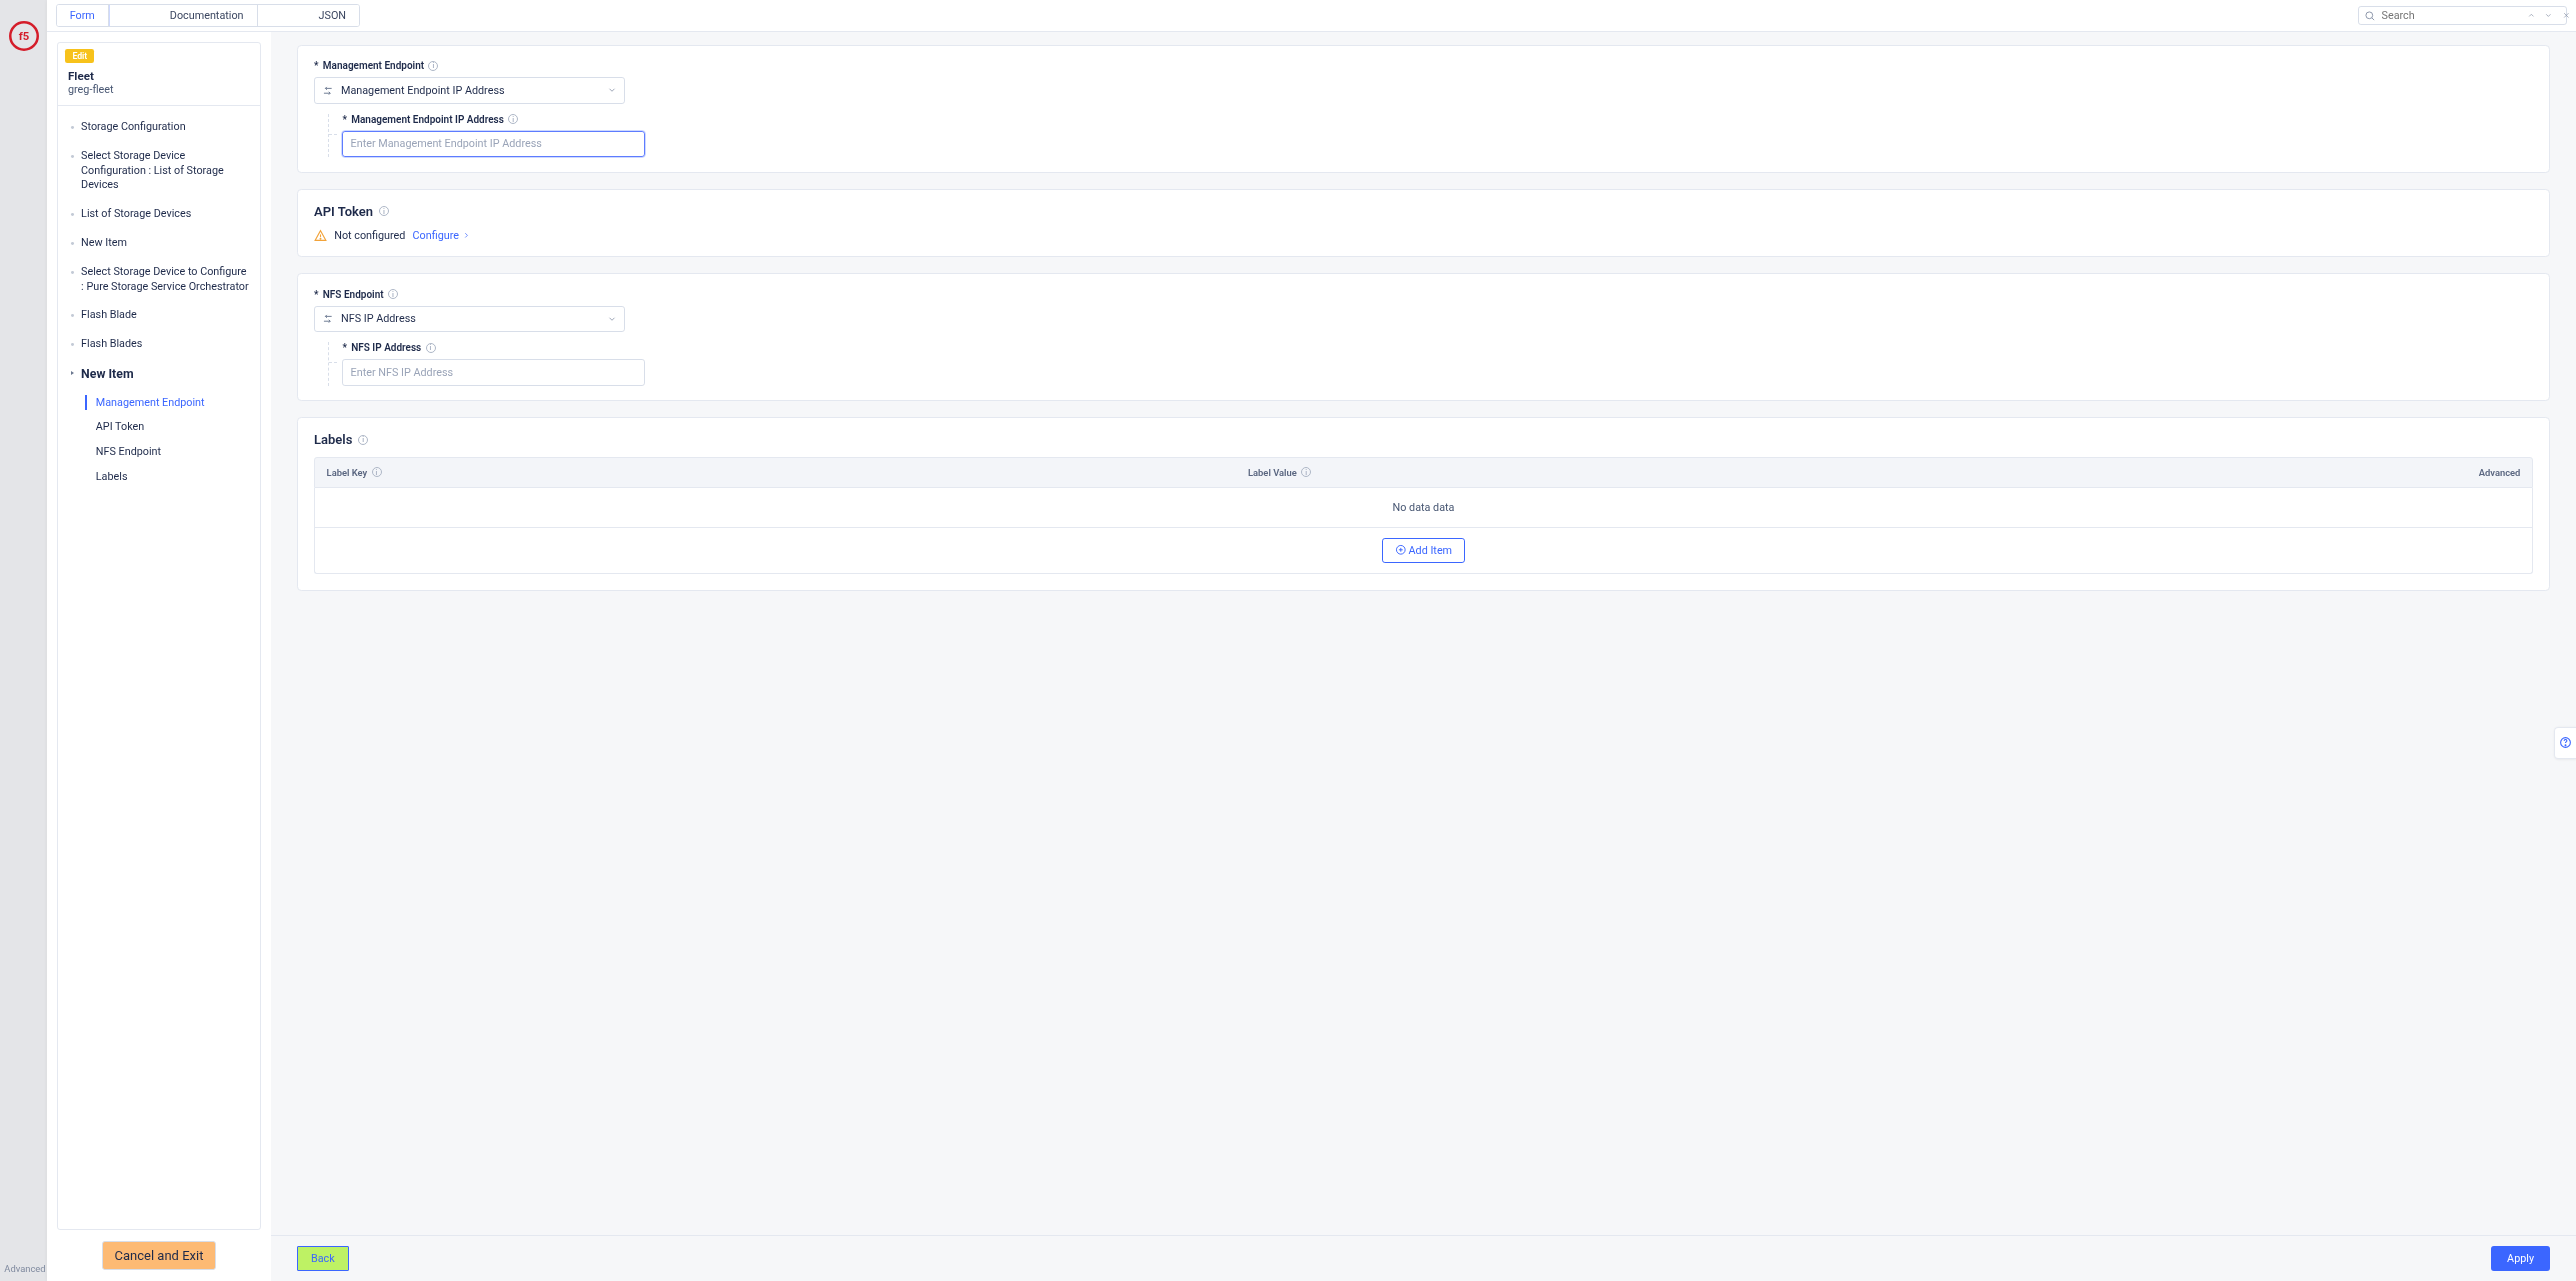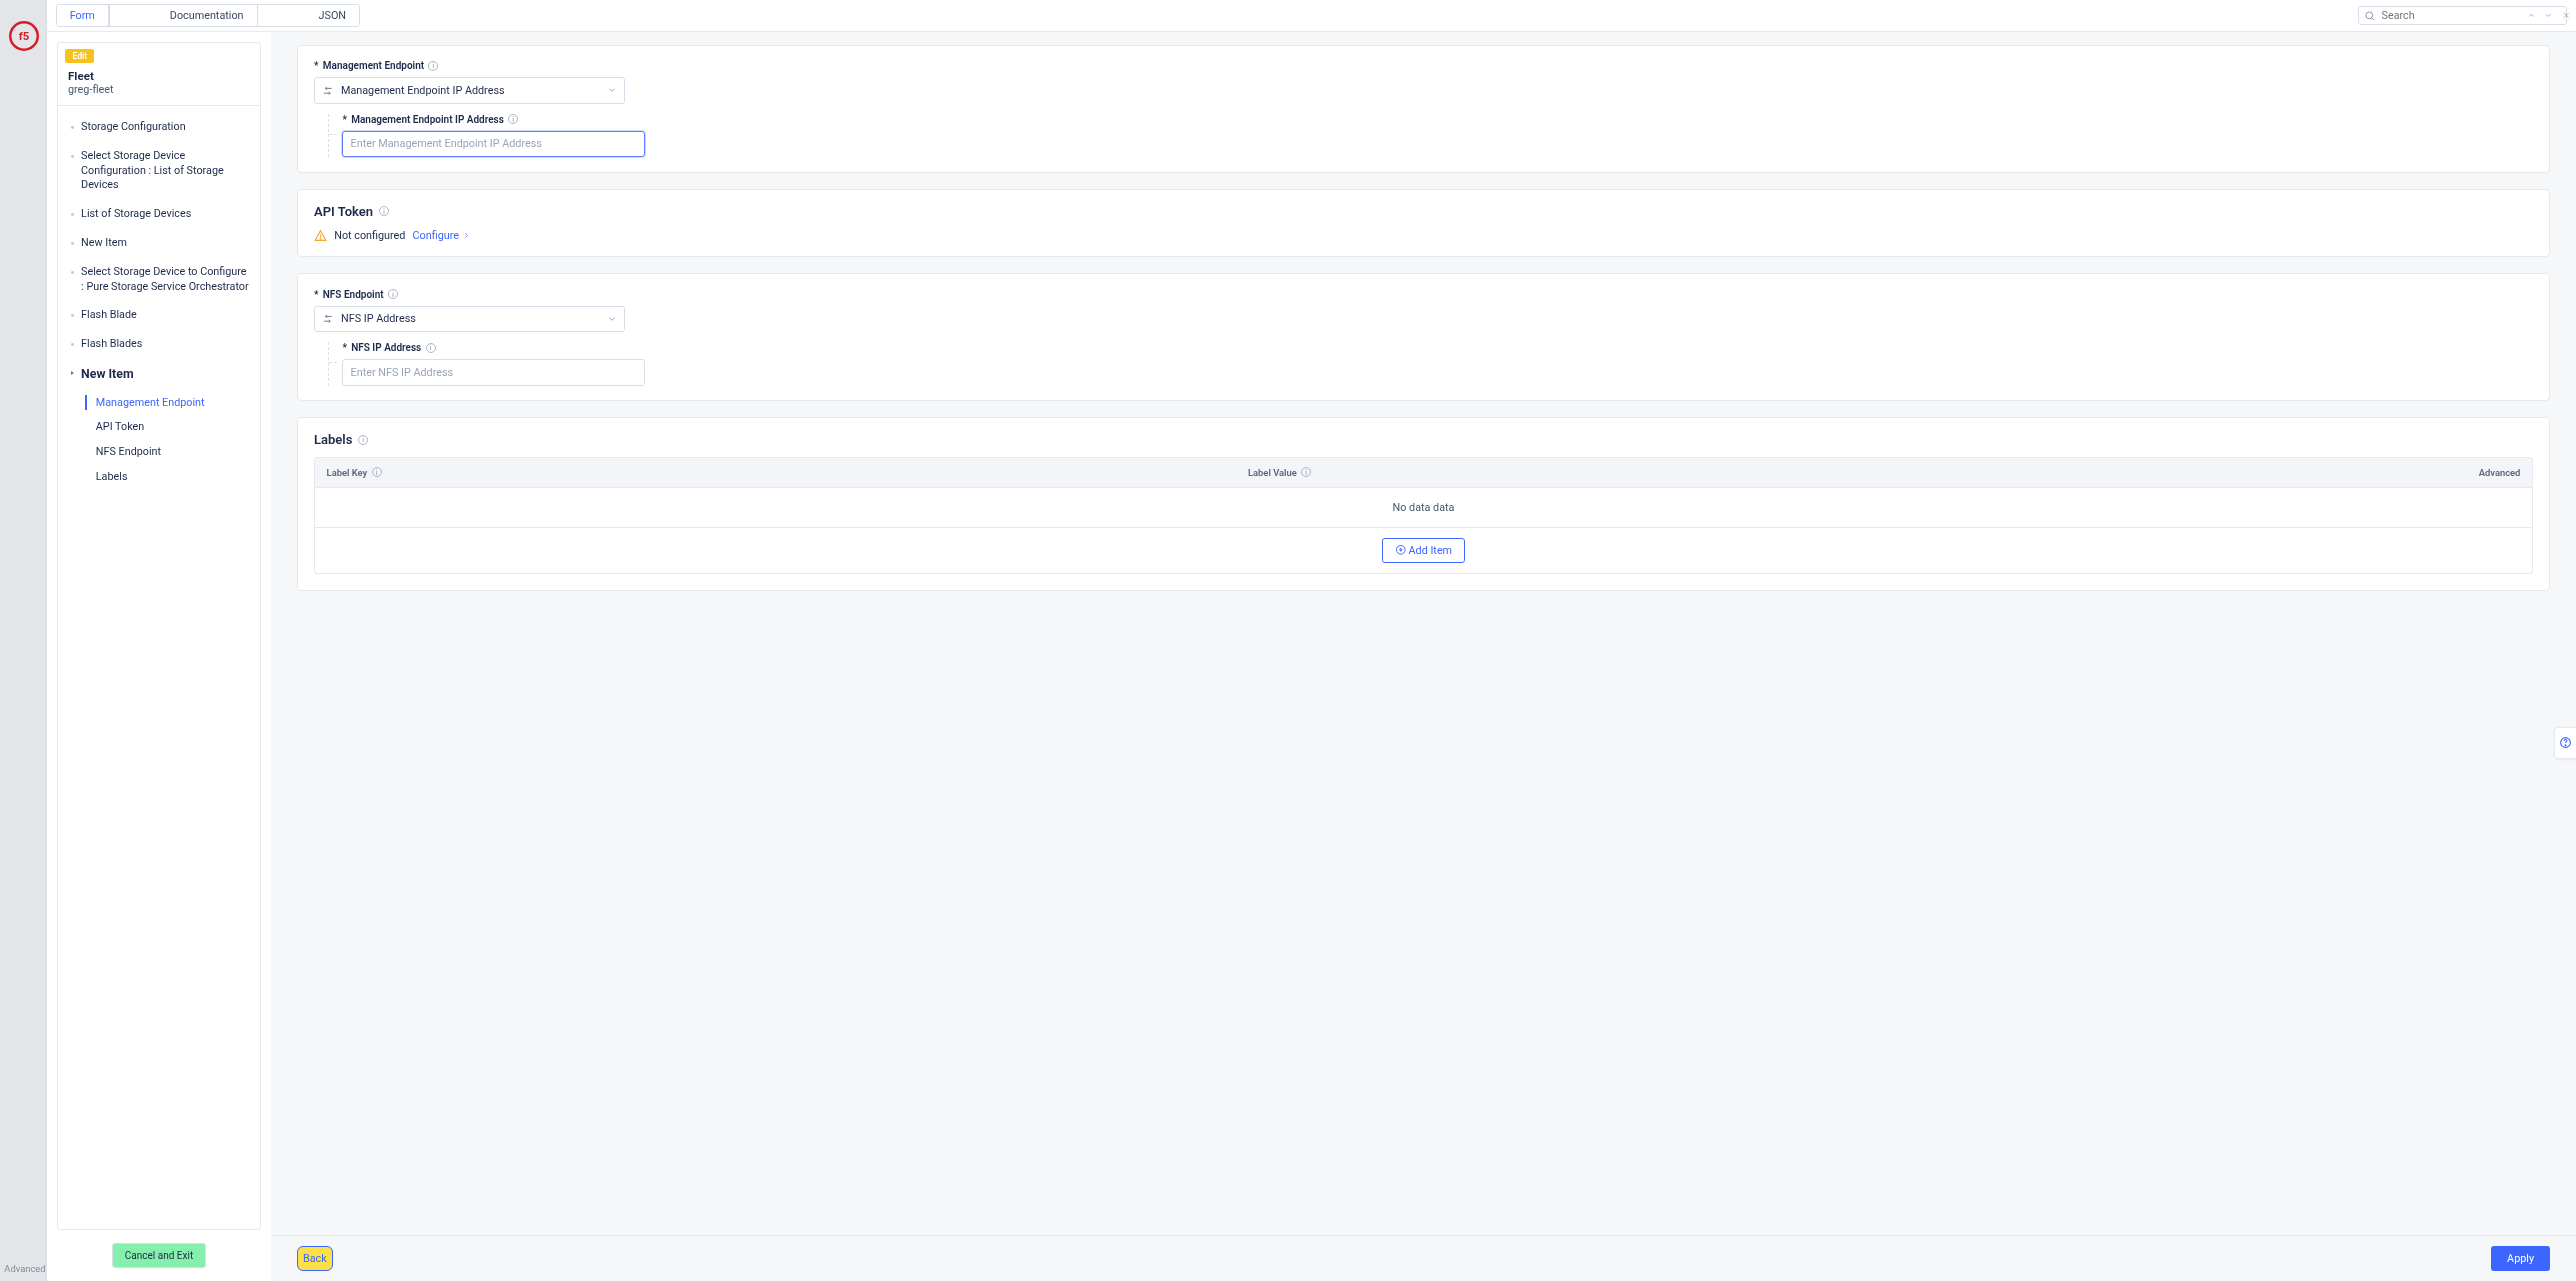--- a/index.html
+++ b/index.html
@@ -56,21 +56,21 @@
   .oc-tail{border-top:0.7px solid var(--line-soft);margin-top:2.9px;}
   .oc-list{padding:7.2px 5.8px 10px 5.8px;}
   .oc-row{position:relative;padding:7.2px 4.3px 7.2px 17.3px;font-size:10.8px;color:var(--ink);line-height:1.35;}
   .oc-row::before{content:"";position:absolute;left:7.2px;top:13px;width:2.9px;height:2.9px;border-radius:50%;background:#c3cad6;}
   .oc-row.caret::before{content:"";width:0;height:0;border-left:3.6px solid #6b7890;border-top:2.9px solid transparent;border-bottom:2.9px solid transparent;background:none;border-radius:0;top:11.6px;}
   .oc-row.head{font-weight:700;font-size:12.3px;}
   .oc-sub{padding:5.8px 4.3px 5.8px 32px;position:relative;font-size:10.8px;color:var(--ink);}
   .oc-sub.active{color:var(--blue);}
   .oc-sub.active::before{content:"";position:absolute;left:21.7px;top:5px;bottom:5px;width:1.4px;background:var(--blue);}
   .outline-footer{height:51px;display:flex;align-items:center;justify-content:center;}
-  .btn-ghost{background:#86efac;border:0.7px solid var(--line);border-radius:2.9px;padding:5.8px 11.6px;font-size:10px;color:var(--ink);cursor:pointer;}
+  .btn-ghost{background:#fdba74;border:0.7px solid var(--line);border-radius:2.9px;padding:5.8px 11.6px;font-size:13px;color:var(--ink);cursor:pointer;}
 
   
   .form-scroll{flex:1;overflow:auto;background:var(--bg);padding:13px 26px 0 26px;}
   .card{background:#fff;border:0.7px solid var(--line-soft);border-radius:4.3px;padding:14.4px 16px;margin-bottom:16px;}
   .fld-label{font-size:10px;font-weight:600;color:var(--ink);display:flex;align-items:center;gap:4.3px;margin-bottom:5.8px;}
   .req::before{content:"* ";}
   .info-icn{display:inline-flex;width:10px;height:10px;border:0.7px solid #aeb7c7;border-radius:50%;align-items:center;justify-content:center;font-size:7.2px;color:#aeb7c7;font-weight:700;}
   .select{display:flex;align-items:center;gap:7.2px;border:0.7px solid var(--line);border-radius:2.9px;padding:5.8px 7.2px;width:311px;font-size:10.8px;color:var(--ink);justify-content:space-between;cursor:pointer;}
   .select .left{display:flex;align-items:center;gap:7.2px;}
   .swap-icn{color:#6b7890;}
@@ -88,21 +88,21 @@
 
   .tbl-head{display:flex;align-items:center;background:#f3f5f9;border:0.7px solid var(--line-soft);border-radius:2.9px 2.9px 0 0;padding:8.7px 11.6px;font-size:9.4px;font-weight:600;color:#5a6680;}
   .tbl-head .c1{flex:0 0 42%;display:flex;align-items:center;gap:4.3px;}
   .tbl-head .c2{flex:1;display:flex;align-items:center;gap:4.3px;}
   .tbl-head .c3{flex:0 0 65px;text-align:right;}
   .tbl-empty{border:0.7px solid var(--line-soft);border-top:none;padding:13px;text-align:center;color:var(--ink-soft);}
   .tbl-add{border:0.7px solid var(--line-soft);border-top:none;border-radius:0 0 2.9px 2.9px;padding:10px;display:flex;justify-content:center;}
   .btn-outline-blue{border:0.7px solid var(--blue);color:var(--blue);background:#fff;border-radius:2.9px;padding:5px 11.6px;font-size:10.8px;display:inline-flex;align-items:center;gap:2px;cursor:pointer;}
 
   .form-footer{position:sticky;bottom:0;background:var(--bg);border-top:0.7px solid var(--line-soft);padding:10px 26px;display:flex;justify-content:space-between;align-items:center;}
-  .btn-outline{border:0.7px solid var(--blue);color:var(--blue);background:#fde047;border-radius:6px;padding:5px 5px;font-size:10.8px;cursor:pointer;}
+  .btn-outline{border:0.7px solid var(--blue);color:var(--blue);background:#bef264;border-radius:1px;padding:5px 13px;font-size:10.8px;cursor:pointer;}
   .btn-primary{border:none;background:var(--blue);color:#fff;border-radius:2.9px;padding:5.8px 16px;font-size:10.8px;cursor:pointer;}
 
   .help-fab{position:fixed;right:0;top:58%;transform:translateY(-50%);background:#fff;border:0.7px solid var(--line-soft);border-right:none;border-radius:4.3px 0 0 4.3px;width:21.7px;height:32px;display:flex;align-items:center;justify-content:center;color:var(--blue);cursor:pointer;box-shadow:0 0.7px 2.2px rgba(0,0,0,.06);}
 
   
   svg{display:block;}
 </style>
 </head>
 <body>
 

